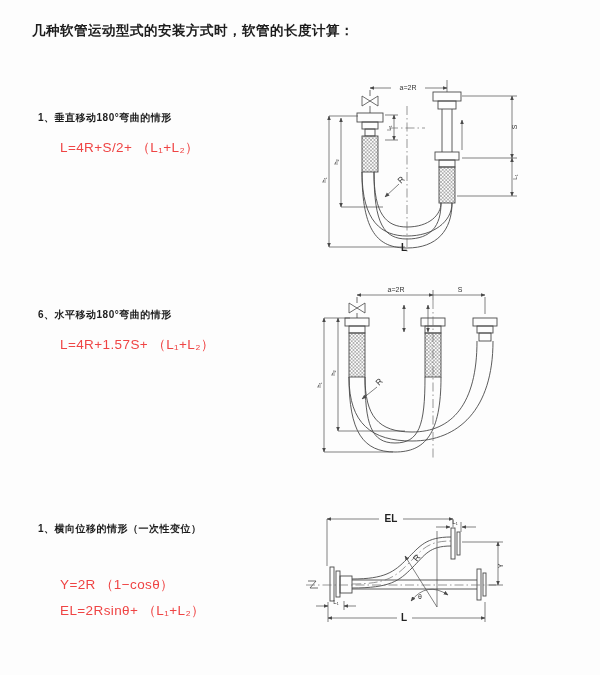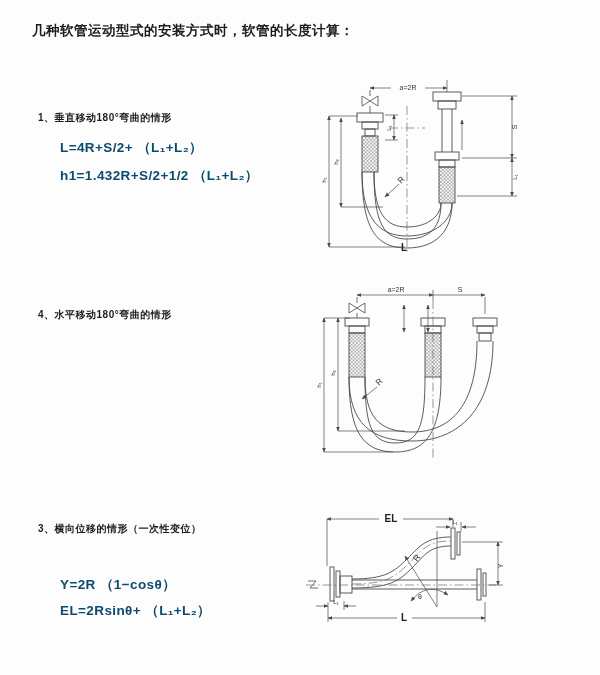--- a/index.html
+++ b/index.html
@@ -8,44 +8,44 @@
     font-family:"Liberation Sans",sans-serif;color:#1c1c1c;overflow:hidden;
   }
   .doc-title{
     position:absolute;left:32px;top:22px;font-size:13.5px;font-weight:bold;
     letter-spacing:0.5px;white-space:nowrap;
   }
   .sec-heading{
     position:absolute;font-size:10px;font-weight:bold;letter-spacing:0.5px;white-space:nowrap;
   }
   .formula{
-    position:absolute;font-size:13.5px;font-weight:bold;color:#0c4a6e;
+    position:absolute;font-size:13.5px;font-weight:normal;color:#ef4444;
     letter-spacing:0.4px;white-space:nowrap;
   }
   svg{position:absolute;overflow:visible;}
   svg text{font-family:"Liberation Sans",sans-serif;fill:#333;}
   .dimtxt{font-size:7px;}
   .dimtxt-s{font-size:6px;}
   .biglbl{font-size:10px;font-weight:bold;fill:#222;}
   .rlbl{font-size:8.5px;}
 </style>
 </head>
 <body>
 
 <div class="page">
 
   <div class="doc-title">几种软管运动型式的安装方式时，软管的长度计算：</div>
 
   <div class="sec-heading" style="left:38px;top:111px">1、垂直移动180°弯曲的情形</div>
   <div class="formula" style="left:60px;top:139px">L=4R+S/2+ （L₁+L₂）</div>
-  <div class="formula" style="left:60px;top:167px">h1=1.432R+S/2+1/2 （L₁+L₂）</div>
-
-  <div class="sec-heading" style="left:38px;top:308px">4、水平移动180°弯曲的情形</div>
-
-  <div class="sec-heading" style="left:38px;top:522px">3、横向位移的情形（一次性变位）</div>
+
+  <div class="sec-heading" style="left:38px;top:308px">6、水平移动180°弯曲的情形</div>
+  <div class="formula" style="left:60px;top:336px">L=4R+1.57S+ （L₁+L₂）</div>
+
+  <div class="sec-heading" style="left:38px;top:522px">1、横向位移的情形（一次性变位）</div>
   <div class="formula" style="left:60px;top:576px">Y=2R （1−cosθ）</div>
   <div class="formula" style="left:60px;top:602px">EL=2Rsinθ+ （L₁+L₂）</div>
 
   <svg style="left:305px;top:68px" width="265" height="192" viewBox="305 68 265 192">
     <defs>
       <marker id="arr1" viewBox="0 0 10 10" refX="9" refY="5" markerWidth="7" markerHeight="7" orient="auto-start-reverse">
         <path d="M0,1 L10,5 L0,9 z" fill="#4a4a4a"></path>
       </marker>
       <pattern id="hatch1" width="3.5" height="3.5" patternUnits="userSpaceOnUse">
         <path d="M0,0 L3.5,3.5 M3.5,0 L0,3.5" stroke="#8a8a8a" stroke-width="0.6"></path>

